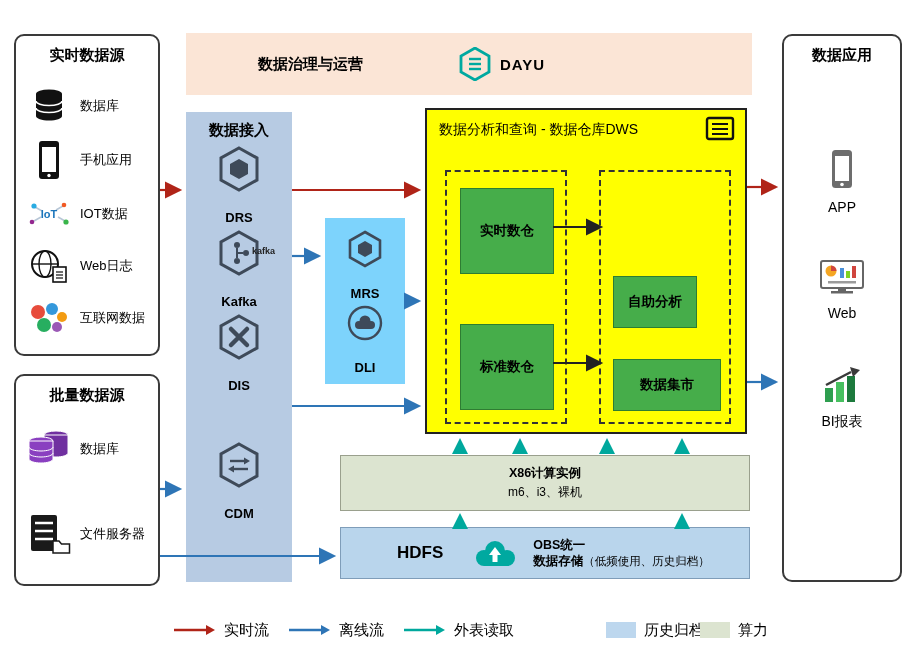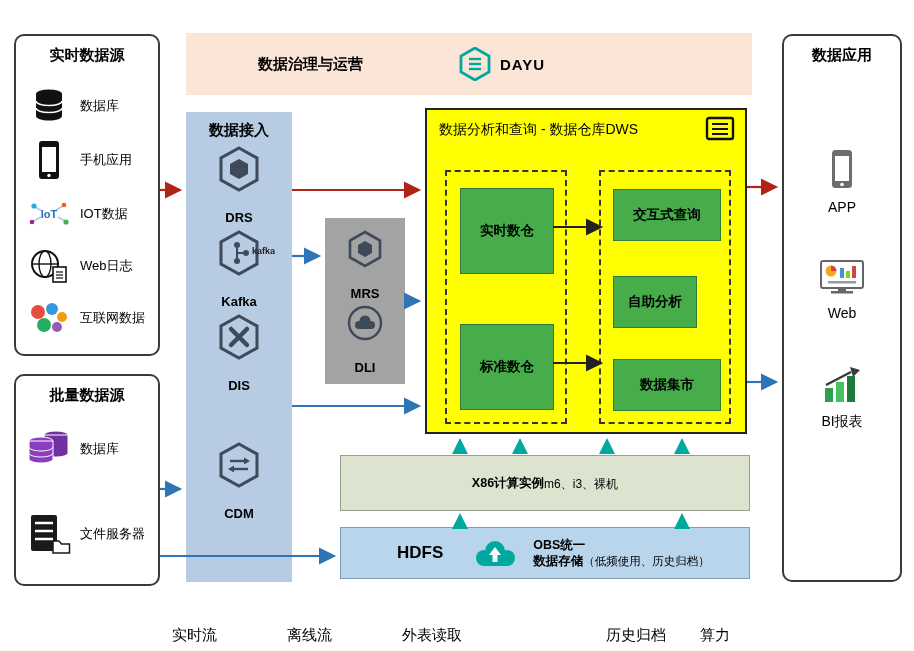--- a/index.html
+++ b/index.html
@@ -12,53 +12,53 @@
   .row { position:absolute; left:8px; right:4px; display:flex; align-items:center; gap:6px; }
   .row .icbox { width:50px; display:flex; justify-content:center; flex:0 0 50px; }
   .row .ilabel { font-size:13px; line-height:1.25; }
 
   .ingest { position:absolute; left:186px; top:112px; width:106px; height:470px; background:#b7cbe3; }
   .ingest .ptitle { top:9px; }
   .svc { position:absolute; left:0; width:100%; text-align:center; }
   .svc .slabel { display:block; font-weight:bold; font-size:13px; margin-top:14px; }
   .kafka-logo { position:absolute; left:66px; top:16px; font-size:9px; font-weight:bold; color:#222; }
 
-  .graybox { position:absolute; left:325px; top:218px; width:80px; height:166px; background:#a3a3a3;padding-left:42px; }
+  .graybox { position:absolute; left:325px; top:218px; width:80px; height:166px; background:#7dd3fc;padding-left:42px; }
 
   .banner { position:absolute; left:186px; top:33px; width:566px; height:62px; background:#fbe5d6; display:flex; align-items:center; }
   .banner-title { position:absolute; left:72px; font-weight:bold; font-size:15px; }
   .dayu { position:absolute; left:272px; display:flex; align-items:center; gap:8px; }
   .dayu-label { font-weight:bold; font-size:15px; letter-spacing:1px; }
 
   .dws { position:absolute; left:425px; top:108px; width:322px; height:326px; background:#ffff00; border:2px solid #222; }
   .dws-title { position:absolute; left:12px; top:11px; font-weight:normal; font-size:14px; }
   .dws-doc { position:absolute; right:10px; top:6px; }
   .dashgroup { position:absolute; border:2px dashed #333; }
   .dg-left { left:18px; top:60px; width:122px; height:254px; }
   .dg-right { left:172px; top:60px; width:132px; height:254px; }
   .greenbox { position:absolute; background:#46ad4a; border:1px solid #2e7d32; display:flex; align-items:center; justify-content:center; font-weight:bold; font-size:13.5px; text-align:center; }
 
   .compute { position:absolute; left:340px; top:455px; width:410px; height:56px; background:#dce4d0; border:1px solid #9aa08d; display:flex; }
-  .ccell { flex:1; display:flex; flex-direction:row; align-items:center; justify-content:center; }
+  .ccell { flex:1; display:flex; flex-direction:column; align-items:center; justify-content:center; }
   .ctitle { font-weight:bold; font-size:12.5px; }
   .cspecs { font-size:12px; margin-top:2px; }
 
   .hdfs { position:absolute; left:340px; top:527px; width:410px; height:52px; background:#b9d5ec; border:1px solid #7f9db9; display:flex; align-items:center; }
   .hdfs-label { font-weight:bold; font-size:17px; margin-left:56px; }
   .obs-block { margin-left:14px; font-size:12.5px; line-height:1.3; }
   .obs-bold { font-weight:bold; }
   .obs-note { font-weight:normal; font-size:11.5px; }
   .cloudbox { margin-left:30px; display:flex; align-items:center; }
 
   .apps { position:absolute; left:782px; top:34px; width:120px; height:548px; }
   .apps .svc .slabel { font-weight:normal; font-size:14px; margin-top:5px; }
 
   .overlay { position:absolute; left:0; top:0; width:914px; height:651px; pointer-events:none; }
 
-  .legend-item { position:absolute; top:618px; display:flex; align-items:center; gap:8px; height:24px;flex-direction:column; }
+  .legend-item { position:absolute; top:618px; display:flex; align-items:center; gap:8px; height:24px; }
   .legend-label { font-size:15px; }
   .swatch { width:30px; height:16px; }
   .swatch-blue { background:#bdd7ee; }
   .swatch-green { background:#dce4d0; }
 </style>
 </head>
 <body>
 
 <div class="canvas">
 
@@ -247,23 +247,20 @@
     </span>
     <div class="dashgroup dg-left">
       <div class="greenbox" style="left:13px;top:16px;width:94px;height:86px;">
         <span>实时数仓</span>
       </div>
       <div class="greenbox" style="left:13px;top:152px;width:94px;height:86px;">
         <span>标准数仓</span>
       </div>
     </div>
     <div class="dashgroup dg-right">
-      <div class="greenbox" style="left:12px;top:17px;width:108px;height:52px;">
-        <span>交互式查询</span>
-      </div>
       <div class="greenbox" style="left:12px;top:104px;width:84px;height:52px;">
         <span>自助分析</span>
       </div>
       <div class="greenbox" style="left:12px;top:187px;width:108px;height:52px;">
         <span>数据集市</span>
       </div>
     </div>
   </div>
 
   <div class="compute">

